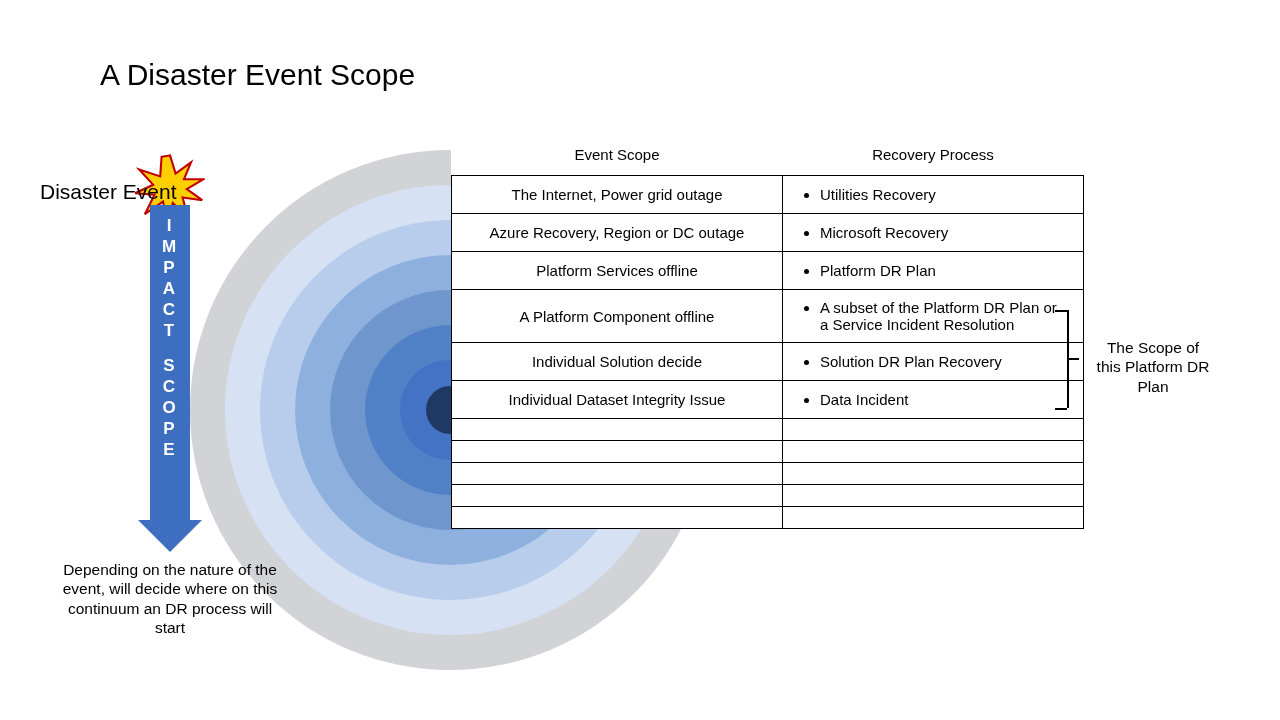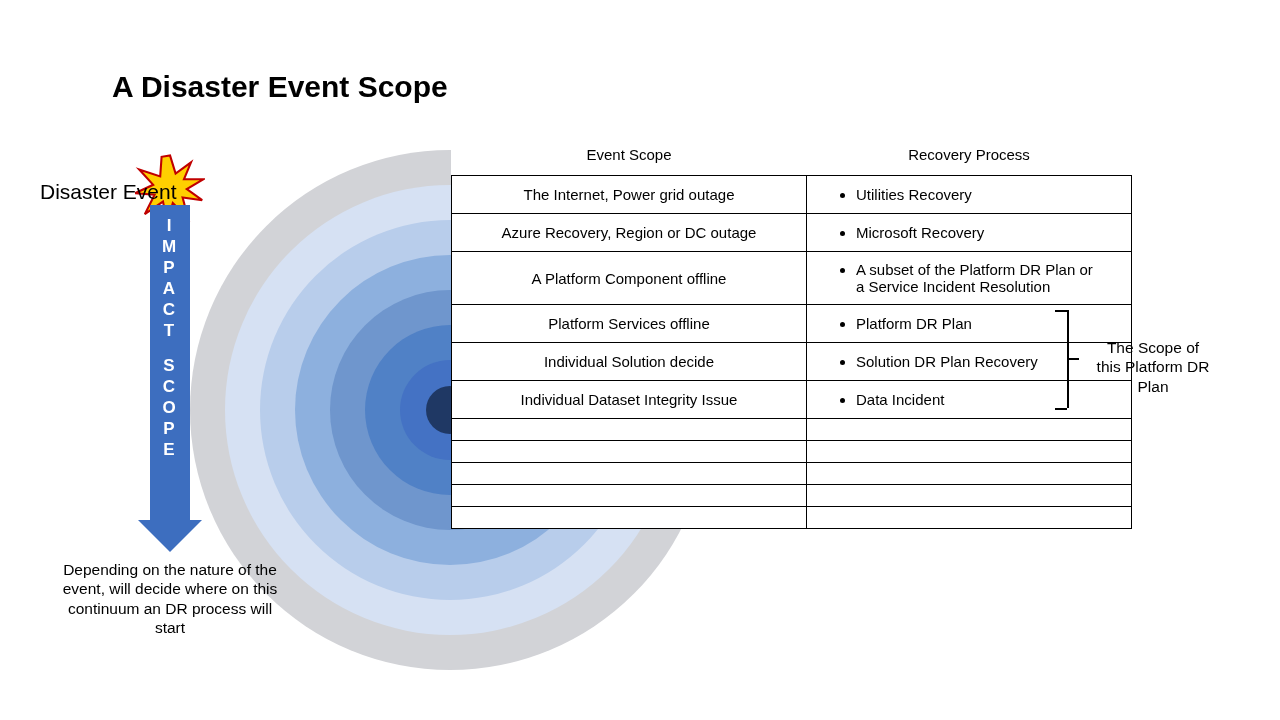--- a/index.html
+++ b/index.html
@@ -8,34 +8,34 @@
 
 .ring{position:absolute;border-radius:50%;}
 
 .arrow-shaft{background:#3d6ebf;color:#fff;text-align:center;font-weight:600}
 .arrow-shaft span{display:block;font-size:17px;line-height:21px;letter-spacing:2px}
 .arrow-head{width:0;height:0;border-left:32px solid transparent;border-right:32px solid transparent;border-top:32px solid #3d6ebf}
 .caption{font-size:15.5px;text-align:center;line-height:1.25}
 
 .tbl{border-collapse:collapse;background:#fff;font-size:15px}
 .tbl th{font-weight:400;text-align:center;padding:6px 4px 12px;border:none}
-.tbl td{border:1px solid #000;padding:0 22px;vertical-align:middle;height:37px;background:#fff}
+.tbl td{border:1px solid #000;padding:0 10px;vertical-align:middle;height:37px;background:#fff}
 .tbl td.scope{width:310px;text-align:center}
 .tbl td.rec{width:280px}
 .tbl td.rec ul{margin:0;padding-left:18px}
 .tbl td.rec li{list-style:disc;margin:9px;padding:0}
 .tbl td.empty{height:21px}
 
 .brkline{background:#000;position:absolute}
 </style>
 </head>
 <body>
 <div id="stage">
 
-<h1 class="abs" style="left:100px;top:58px;margin:12px;font-size:30px;font-weight:700">A Disaster Event Scope</h1>
+<h1 class="abs" style="left:100px;top:58px;margin:0;font-size:30px;font-weight:400">A Disaster Event Scope</h1>
 
 <div class="abs" style="left:190px;top:150px;width:520px;height:520px">
   <div class="ring" style="left:0px;top:0px;width:520px;height:520px;background:#d2d3d7"></div>
   <div class="ring" style="left:35px;top:35px;width:450px;height:450px;background:#d6e1f3"></div>
   <div class="ring" style="left:70px;top:70px;width:380px;height:380px;background:#b8cdeb"></div>
   <div class="ring" style="left:105px;top:105px;width:310px;height:310px;background:#8db0de"></div>
   <div class="ring" style="left:140px;top:140px;width:240px;height:240px;background:#6f96cd"></div>
   <div class="ring" style="left:175px;top:175px;width:170px;height:170px;background:#5081c6"></div>
   <div class="ring" style="left:210px;top:210px;width:100px;height:100px;background:#4472c4"></div>
   <div class="ring" style="left:236px;top:236px;width:48px;height:48px;background:#1f3864"></div>
@@ -81,32 +81,32 @@
         </tr>
         <tr>
           <td class="scope">Azure Recovery, Region or DC outage</td>
           <td class="rec">
             <ul>
               <li>Microsoft Recovery</li>
             </ul>
           </td>
         </tr>
         <tr>
+          <td class="scope">Platform Services offline</td>
+          <td class="rec">
+            <ul>
+              <li>Platform DR Plan</li>
+            </ul>
+          </td>
+        </tr>
+        <tr>
           <td class="scope">A Platform Component offline</td>
           <td class="rec">
             <ul>
               <li>A subset of the Platform DR Plan or a Service Incident Resolution</li>
-            </ul>
-          </td>
-        </tr>
-        <tr>
-          <td class="scope">Platform Services offline</td>
-          <td class="rec">
-            <ul>
-              <li>Platform DR Plan</li>
             </ul>
           </td>
         </tr>
         <tr>
           <td class="scope">Individual Solution decide</td>
           <td class="rec">
             <ul>
               <li>Solution DR Plan Recovery</li>
             </ul>
           </td>

